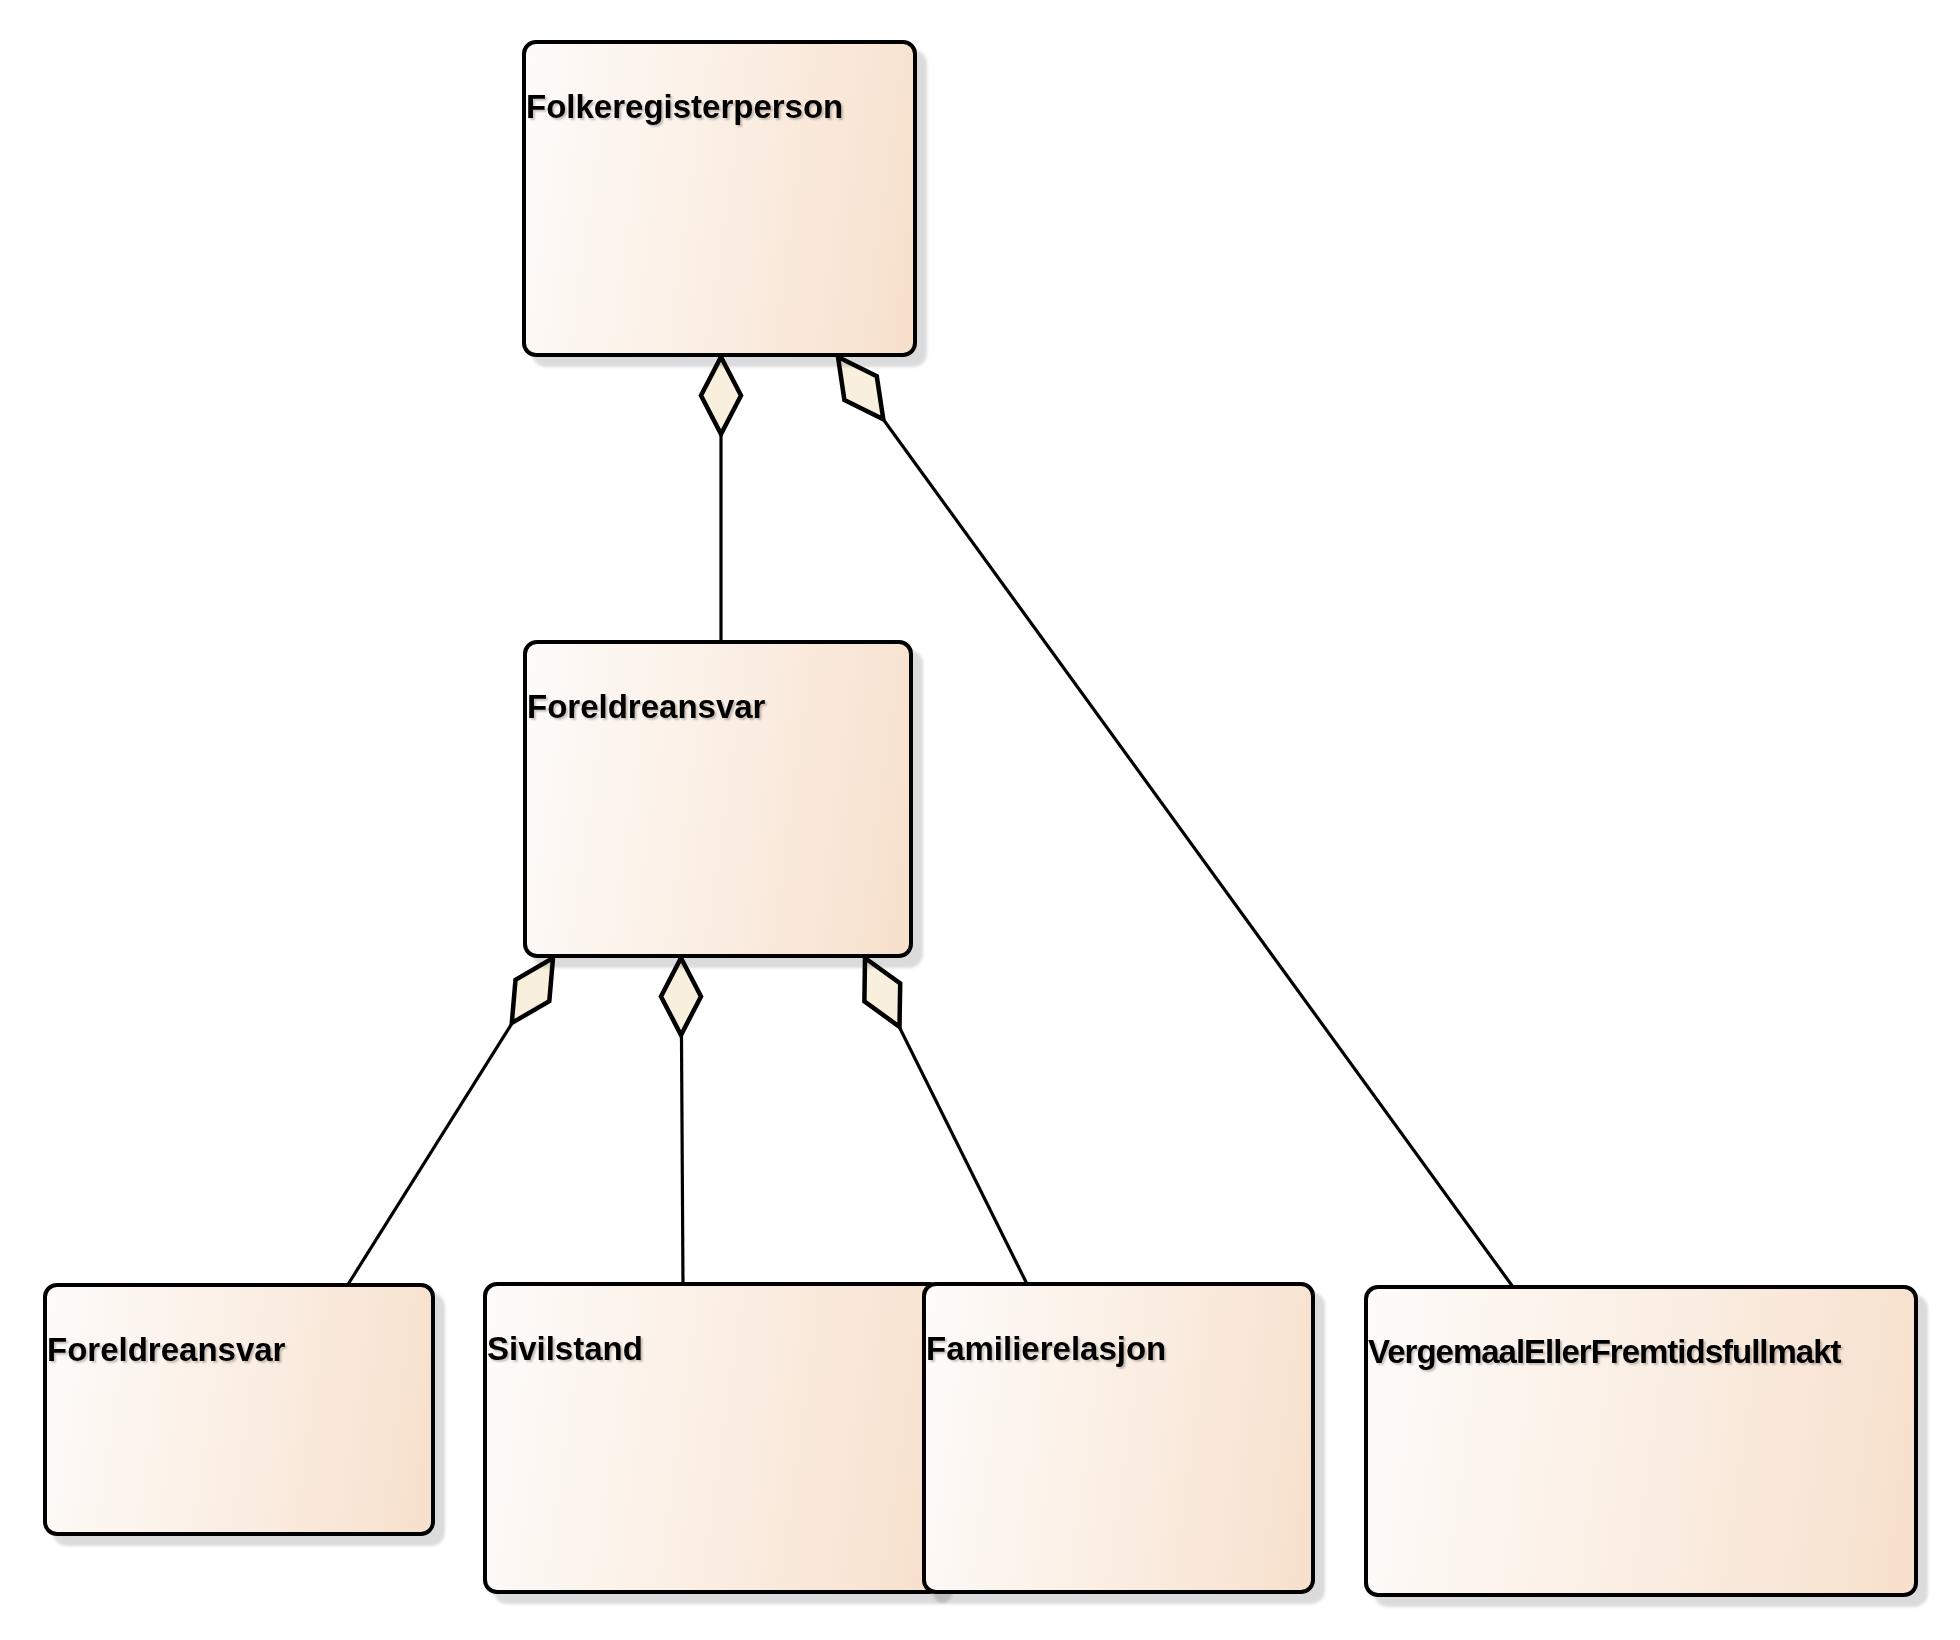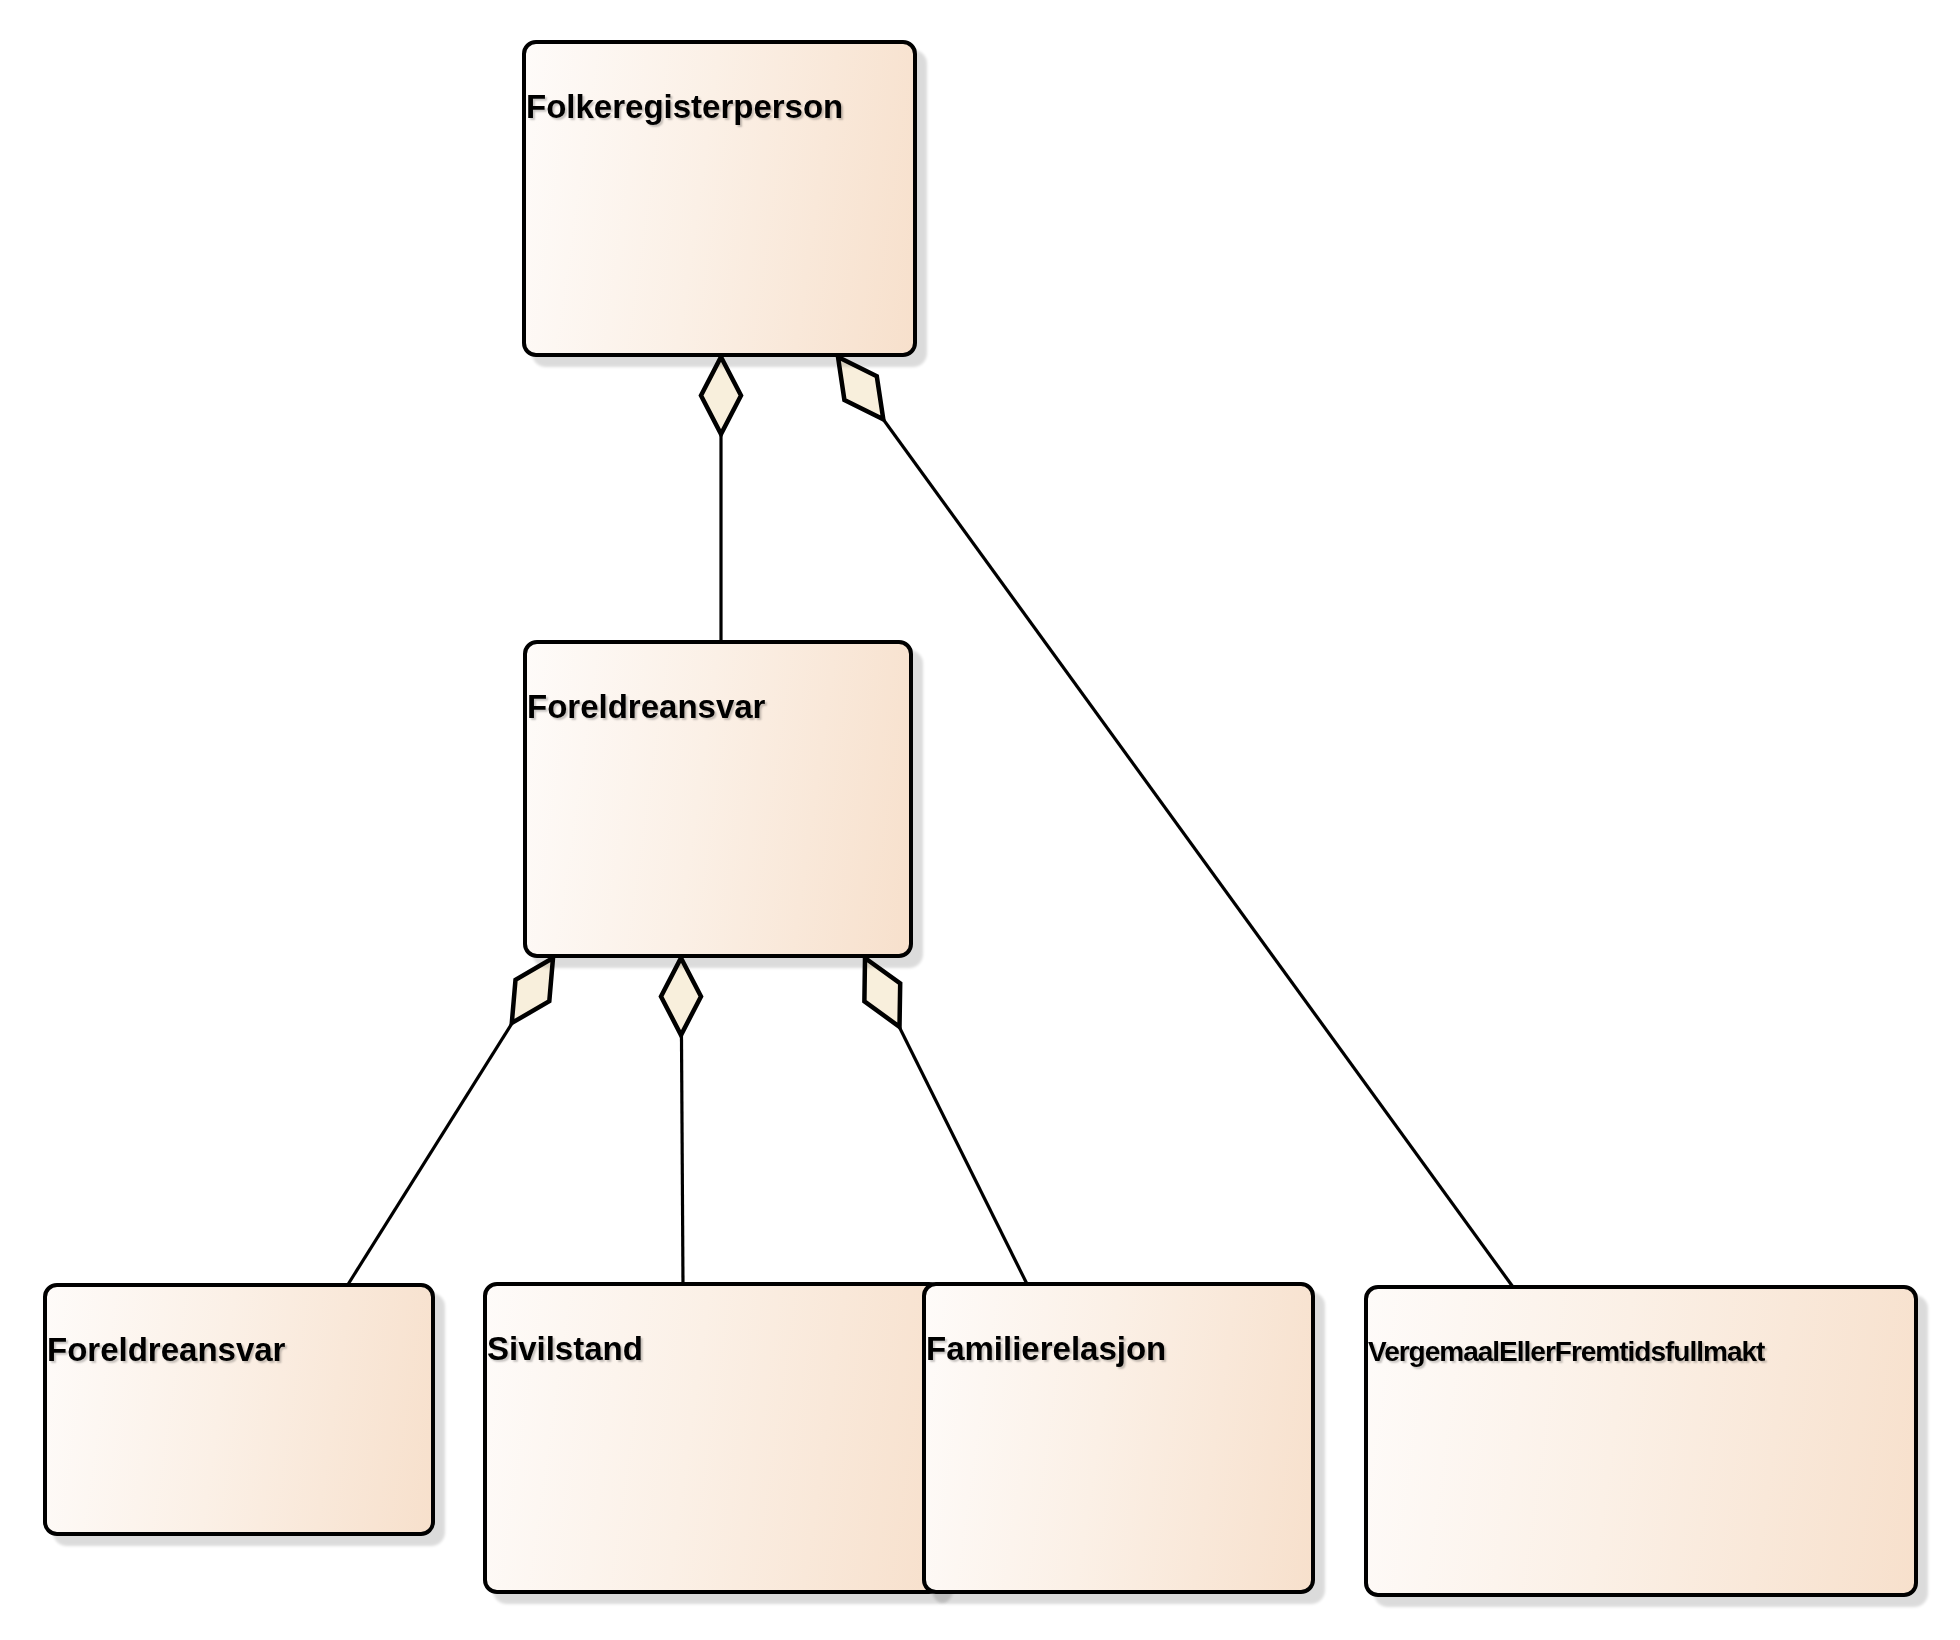--- a/index.html
+++ b/index.html
@@ -48,21 +48,21 @@
   .node-title {
     margin-top: 44px;
     font-weight: bold;
     font-size: 33px;
     line-height: 38px;
     color: #000000;
     white-space: nowrap;
     text-shadow: 2px 2px 2px rgba(0, 0, 0, 0.22);
   }
   .node-title.long {
-    font-size: 28px;
+    font-size: 33px;
     letter-spacing: -1px;
   }
   
   .node-folkeregisterperson { left: 522px; top: 40px;  width: 395px; height: 317px; }
   .node-personrelasjon      { left: 523px; top: 640px; width: 390px; height: 318px; }
   .node-foreldreansvar      { left: 43px;  top: 1283px; width: 392px; height: 253px; }
   .node-sivilstand          { left: 483px; top: 1282px; width: 460px; height: 312px; }
   .node-familierelasjon     { left: 922px; top: 1282px; width: 393px; height: 312px; }
   .node-vergemaal           { left: 1364px; top: 1285px; width: 554px; height: 312px; }
 </style>

